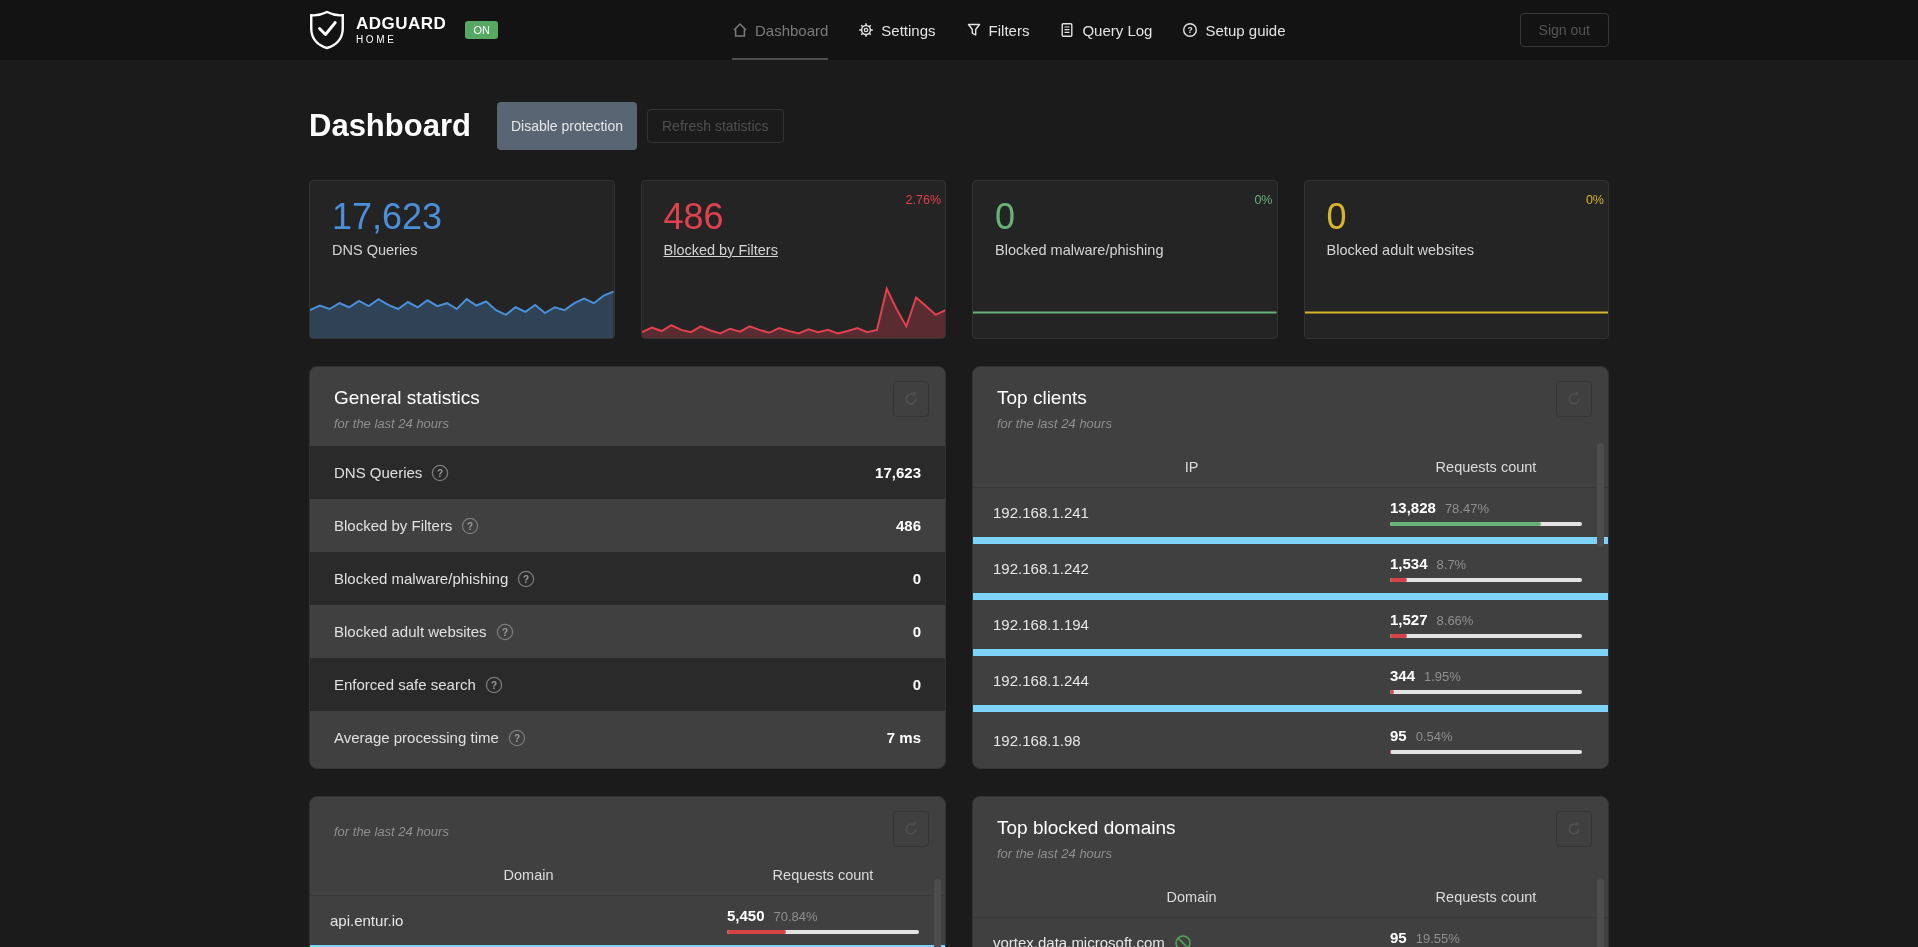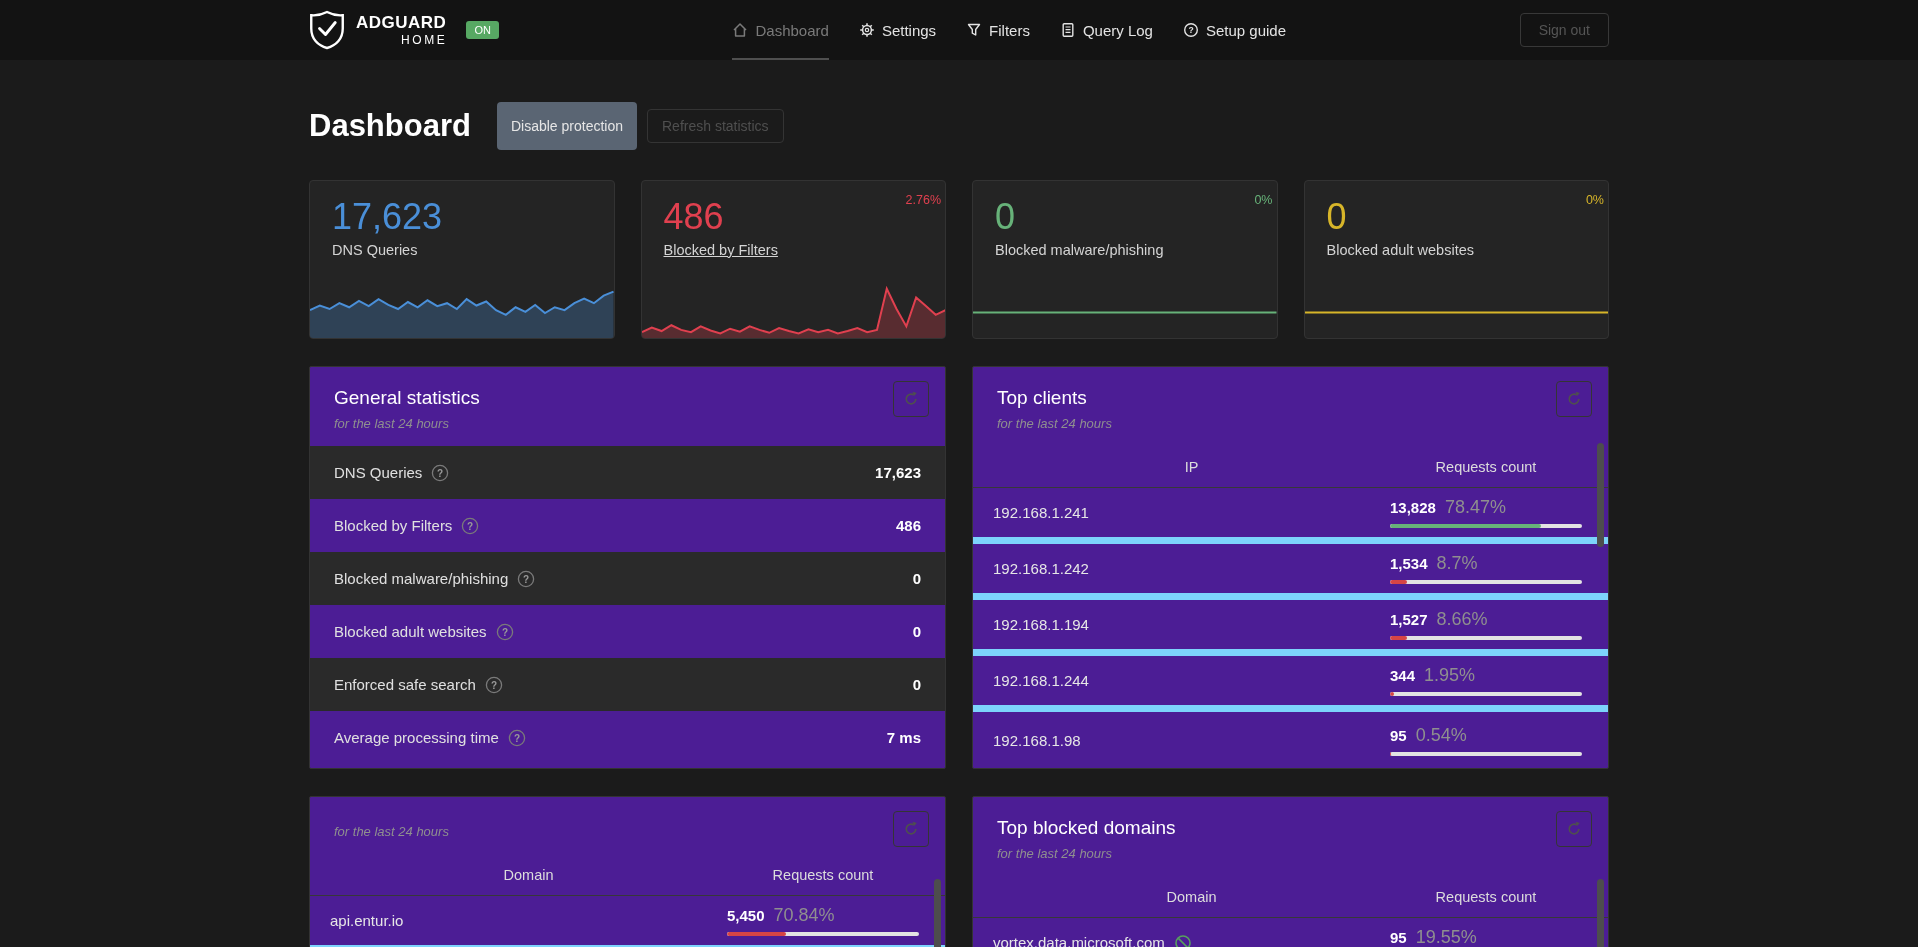--- a/index.html
+++ b/index.html
@@ -6,21 +6,21 @@
   html,body{width:1918px;height:947px;overflow:hidden;background:#1b1b1b;
     font-family:"Liberation Sans",sans-serif;color:#e3e3e3;}
   .container{width:1300px;margin:0 auto;gap:18px;}
 
   
   header{height:60px;background:#131313;}
   .nav-inner{height:100%;display:flex;align-items:center;}
   .logo{display:flex;align-items:center;gap:11px;cursor:pointer;}
   .logo-text{display:flex;flex-direction:column;line-height:1;}
   .brand{font-size:17px;font-weight:700;letter-spacing:.5px;color:#fff;}
-  .brand-sub{font-size:12px;letter-spacing:2.6px;color:#fff;margin-top:3px;margin-left:45px;}
+  .brand-sub{font-size:10px;letter-spacing:2.6px;color:#fff;margin-top:3px;}
   .badge{color:#fff;font-size:11px;font-weight:400;padding:3px 8px;border-radius:3px;margin-left:8px;}
   nav{display:flex;align-items:center;gap:30px;margin:0 auto;height:100%;}
   .nav-item{display:flex;align-items:center;gap:7px;font-size:15px;color:#e3e3e3;height:100%;
     cursor:pointer;border-bottom:2px solid transparent;padding-top:2px;}
   .nav-item.active{color:#7a7a7a;border-bottom-color:#4f4f4f;}
   .signout{background:none;border:1px solid #383838;color:#555;font-size:14px;padding:8px 18px;
     border-radius:4px;cursor:pointer;font-family:inherit;}
 
   
   .page-head{display:flex;align-items:center;margin-top:42px;}
@@ -36,21 +36,21 @@
   .stat-value{font-size:36px;padding:16px 22px 0;line-height:1.1;}
   .stat-label{font-size:14.5px;color:#d4d4d4;padding:5px 22px 0;}
   .stat-label.link{text-decoration:underline;cursor:pointer;display:inline-block;}
   .stat-percent{position:absolute;top:12px;right:4px;font-size:12.5px;}
   .spark{position:absolute;left:0;bottom:0;width:100%;height:58px;display:block;}
   .spark-area{opacity:.28;stroke:none;}
   .spark-line{stroke-width:2;fill:none;}
 
   
   .two-grid{display:grid;grid-template-columns:1fr 1fr;gap:26px;margin-top:27px;}
-  .card{position:relative;background:#4c1d95;border:1px solid #333;border-radius:2px;overflow:hidden;}
+  .card{position:relative;background:#404040;border:1px solid #333;border-radius:8px;overflow:hidden;}
   .card-head{padding:20px 24px 15px;}
   .card-title{font-size:19px;color:#fff;font-weight:400;}
   .card-sub{font-size:13px;color:#8f8f8f;margin-top:7px;font-style:italic;}
   .card-refresh{position:absolute;top:14px;right:16px;width:36px;height:36px;background:transparent;
     border:1px solid #353535;border-radius:4px;color:#4f4f4f;display:flex;align-items:center;
     justify-content:center;cursor:pointer;}
 
   
   .gs-row{display:flex;align-items:center;justify-content:space-between;height:53px;padding:0 24px;font-size:15px;}
   .gs-row:nth-child(odd){background:#2a2a2a;}
@@ -61,21 +61,21 @@
   .t-head{display:flex;align-items:center;height:42px;border-bottom:1px solid #383838;
     font-size:14.5px;color:#dcdcdc;padding:0 26px 0 20px;}
   .th-left{flex:1;text-align:center;}
   .th-right{width:192px;text-align:center;}
   .t-row{display:flex;align-items:center;height:56px;border-bottom:7px solid #7dd3fc;padding:0 26px 0 20px;}
   .t-row:last-child{border-bottom:none;}
   .cell-main{flex:1;font-size:15px;color:#e6e6e6;display:flex;align-items:center;gap:9px;cursor:pointer;}
   .cell-req{width:192px;}
   .req-nums{display:flex;align-items:baseline;gap:9px;}
   .req-count{font-weight:700;font-size:15px;color:#fff;}
-  .req-pct{font-size:18px;color:#8f8f8f;}
+  .req-pct{font-size:13px;color:#8f8f8f;}
   .bar-track{margin-top:6px;height:4px;background:#e3e3e3;border-radius:2px;overflow:hidden;}
   .bar-fill{height:100%;border-radius:2px;}
 
   .scroll-thumb{position:absolute;right:4px;width:7px;border-radius:4px;background:#4d4d4d;cursor:pointer;}
 </style>
 </head>
 <body>
 
 <header>
   <div class="container nav-inner">

